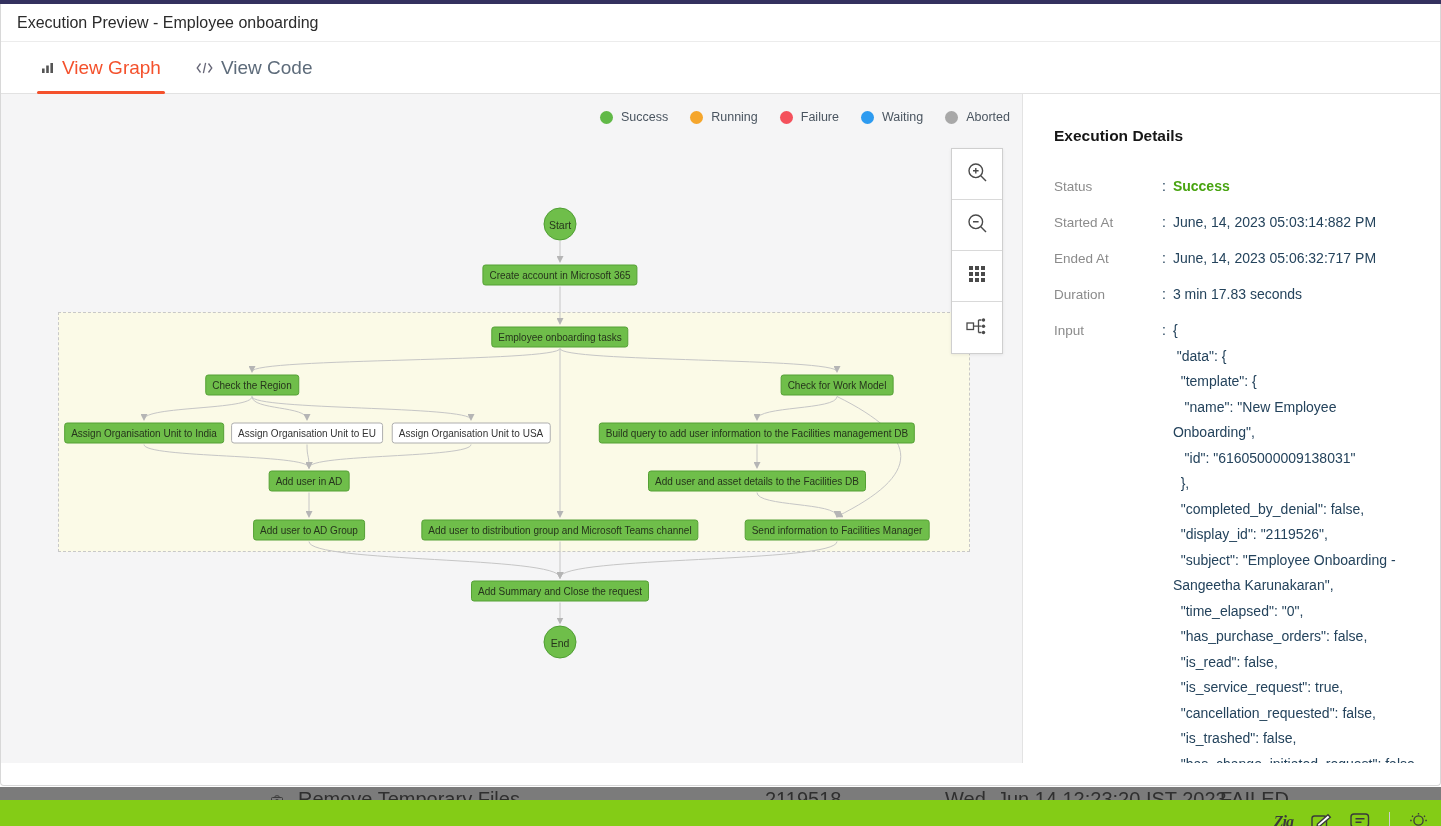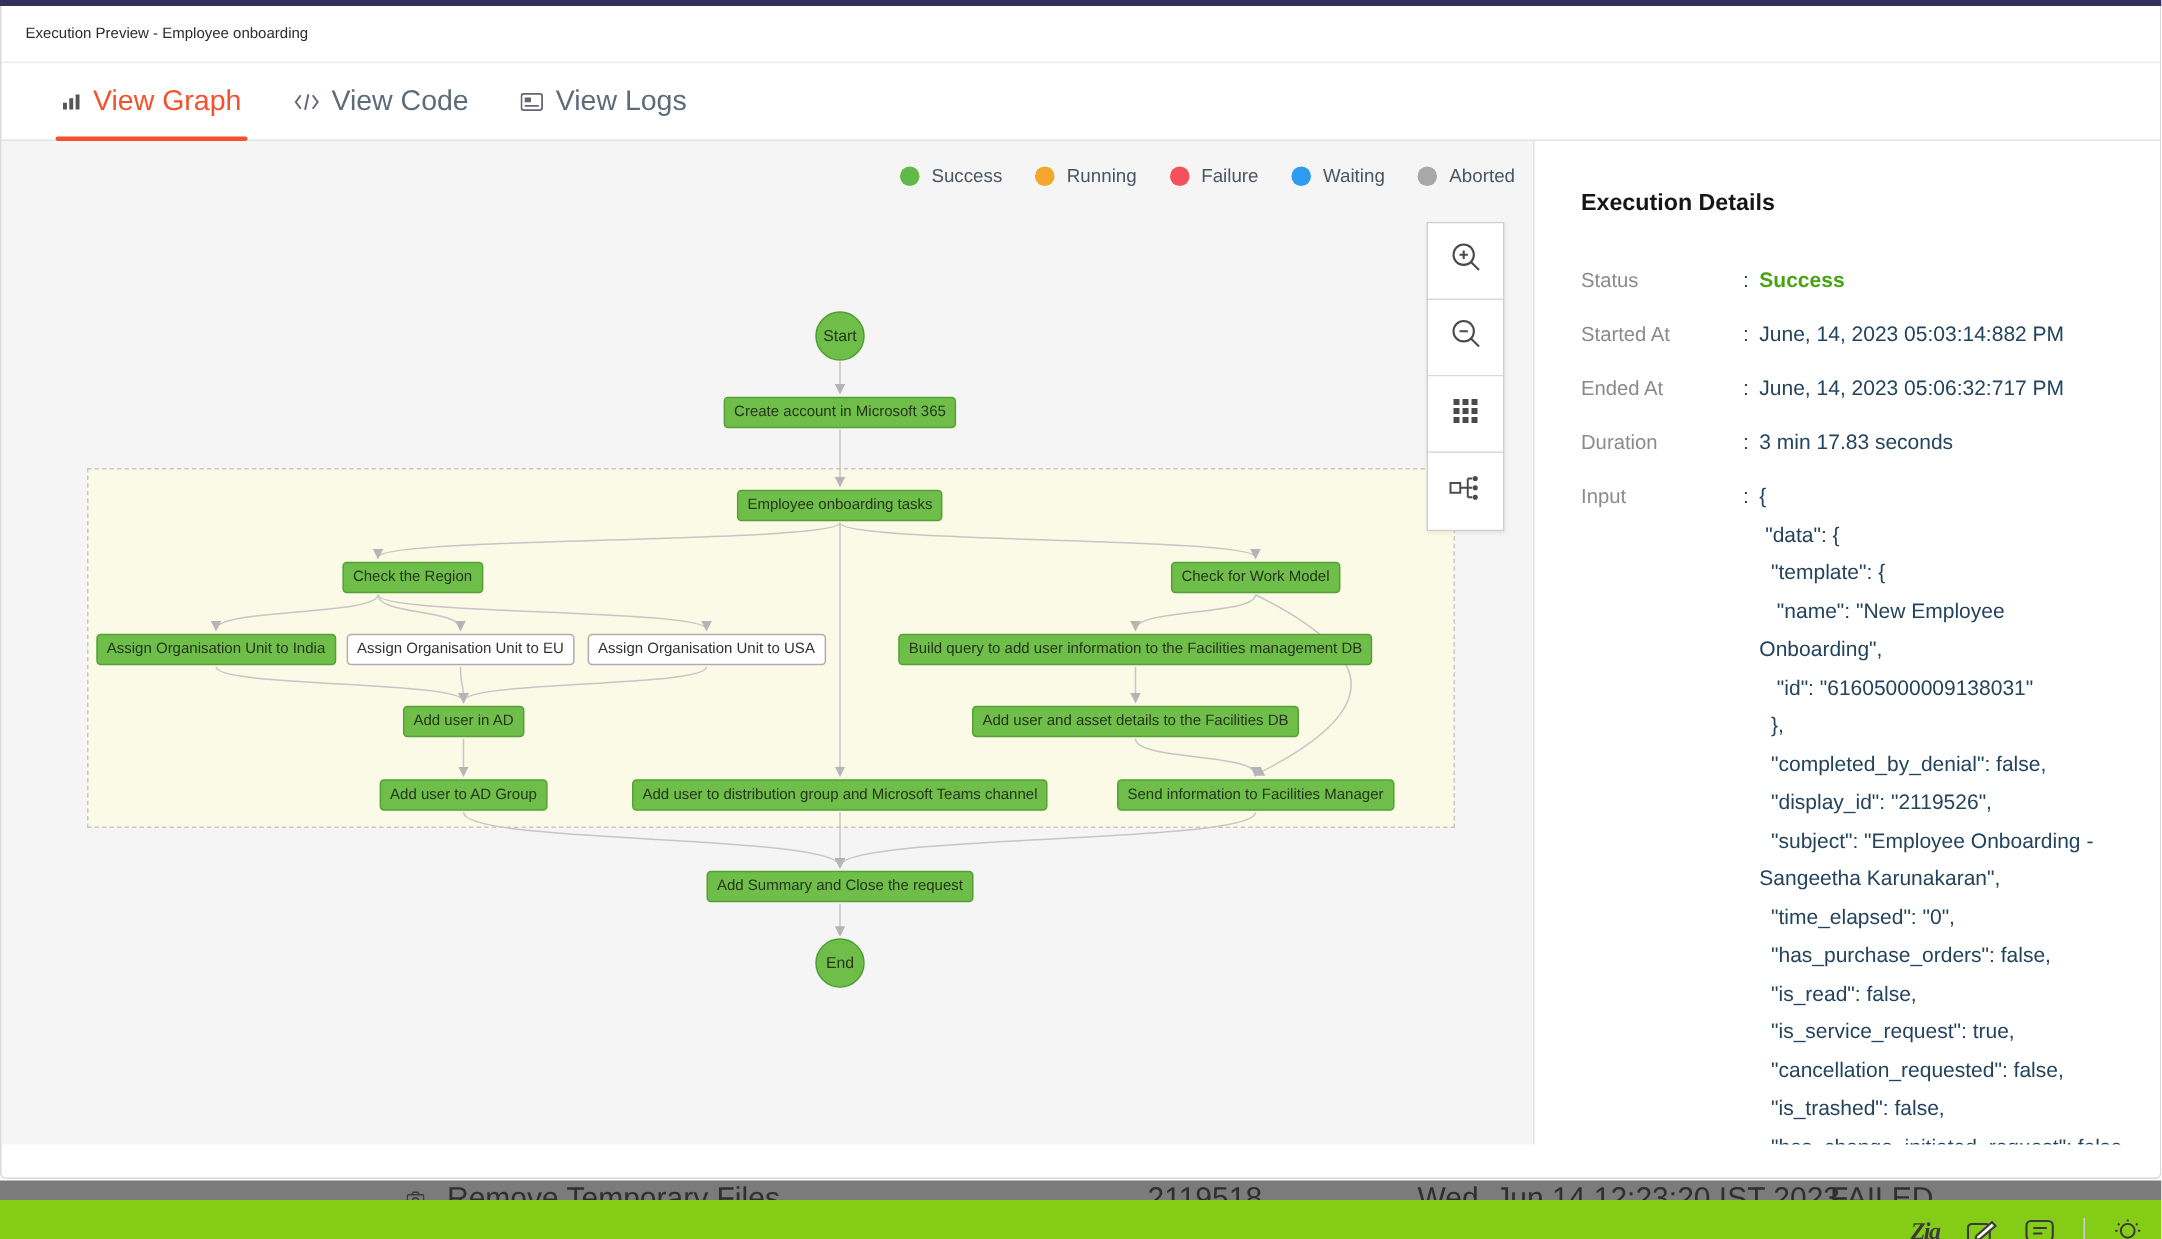--- a/index.html
+++ b/index.html
@@ -7,21 +7,21 @@
     font-family: "Liberation Sans", sans-serif; position: relative; }
 
   .top-line { position: absolute; top: 0; left: 0; width: 1441px; height: 4px; background: #34315f; }
 
   .modal { position: absolute; top: 4px; left: 0; width: 1441px; height: 782px;
     background: #fff; border: 1px solid #d8d8d8; border-top: none;
     border-radius: 0 0 4px 4px; overflow: hidden; }
 
   .modal-header { height: 38px; border-bottom: 1px solid #ececec; display: flex;
     align-items: center; padding-left: 16px; }
-  .modal-title { font-size: 10px; color: #2b2b2b; }
+  .modal-title { font-size: 16px; color: #2b2b2b; }
 
   .tabs-bar { height: 52px; border-bottom: 1px solid #e2e2e2; display: flex;
     align-items: stretch; padding-left: 38px; gap: 31px; }
   .tab { display: flex; align-items: center; gap: 8px; font-size: 19px;
     color: #5d6b7a; position: relative; cursor: pointer; padding: 0 2px; }
   .tab .tab-icon { display: flex; align-items: center; color: #6b6b6b; }
   .tab.active { color: #f4512c; }
   .tab.active::after { content: ""; position: absolute; left: -2px; right: -2px;
     bottom: -1px; height: 3px; background: #f4512c; border-radius: 2px; }
 
@@ -104,30 +104,20 @@
       </div>
       <div class="tab">
         <span class="tab-icon">
           <svg width="17" height="12" viewBox="0 0 17 12" fill="none" stroke="#667" stroke-width="1.3">
             <path d="M4.5 1.5 L1.2 6 L4.5 10.5"></path>
             <path d="M12.5 1.5 L15.8 6 L12.5 10.5"></path>
             <path d="M9.6 0.8 L7.4 11.2"></path>
           </svg>
         </span>
         <span>View Code</span>
-      </div>
-      <div class="tab">
-        <span class="tab-icon">
-          <svg width="15" height="12" viewBox="0 0 15 12" fill="none" stroke="#667" stroke-width="1.2">
-            <rect x="0.6" y="0.6" width="13.8" height="10.8" rx="1.5"></rect>
-            <rect x="2.8" y="3" width="4.2" height="3.2" fill="#667" stroke="none"></rect>
-            <path d="M2.8 8.6 H12.2"></path>
-          </svg>
-        </span>
-        <span>View Logs</span>
       </div>
     </div>
 
   <div class="content">
     <div class="graph-area">
       <div class="group-rect"></div>
       <div class="legend" id="legend">
           <div class="legend-item">
             <span class="legend-dot" style="background: rgb(97, 185, 71);"></span>
             <span>Success</span>
@@ -211,21 +201,21 @@
           <path d="M 756 398.5 C 756 412.9, 836 408.1, 836 422.5" fill="none" stroke="#c6c6c6" stroke-width="1" marker-end="url(#arrow)"></path>
           <path d="M 308 447.5 C 308 469.1, 559 461.9, 559 483.5" fill="none" stroke="#c6c6c6" stroke-width="1" marker-end="url(#arrow)"></path>
           <path d="M 559 447.5 L 559 483.5" fill="none" stroke="#c6c6c6" stroke-width="1" marker-end="url(#arrow)"></path>
           <path d="M 836 447.5 C 836 469.1, 559 461.9, 559 483.5" fill="none" stroke="#c6c6c6" stroke-width="1" marker-end="url(#arrow)"></path>
           <path d="M 559 508.5 L 559 529" fill="none" stroke="#c6c6c6" stroke-width="1" marker-end="url(#arrow)"></path>
         </svg>
       <div id="nodes-layer">
           <div class="node circle" style="left: 559px; top: 130px;">Start</div>
           <div class="node" style="left: 559px; top: 181px;">Create account in Microsoft 365</div>
           <div class="node" style="left: 559px; top: 243px;">Employee onboarding tasks</div>
-          <div class="node" style="left: 251px; top: 291px; margin-left: 23px;">Check the Region</div>
+          <div class="node" style="left: 251px; top: 291px;">Check the Region</div>
           <div class="node" style="left: 143px; top: 339px;">Assign Organisation Unit to India</div>
           <div class="node idle" style="left: 306px; top: 339px;">Assign Organisation Unit to EU</div>
           <div class="node idle" style="left: 470px; top: 339px;">Assign Organisation Unit to USA</div>
           <div class="node" style="left: 308px; top: 387px;">Add user in AD</div>
           <div class="node" style="left: 308px; top: 436px;">Add user to AD Group</div>
           <div class="node" style="left: 559px; top: 436px;">Add user to distribution group and Microsoft Teams channel</div>
           <div class="node" style="left: 836px; top: 291px;">Check for Work Model</div>
           <div class="node" style="left: 756px; top: 339px;">Build query to add user information to the Facilities management DB</div>
           <div class="node" style="left: 756px; top: 387px;">Add user and asset details to the Facilities DB</div>
           <div class="node" style="left: 836px; top: 436px;">Send information to Facilities Manager</div>

